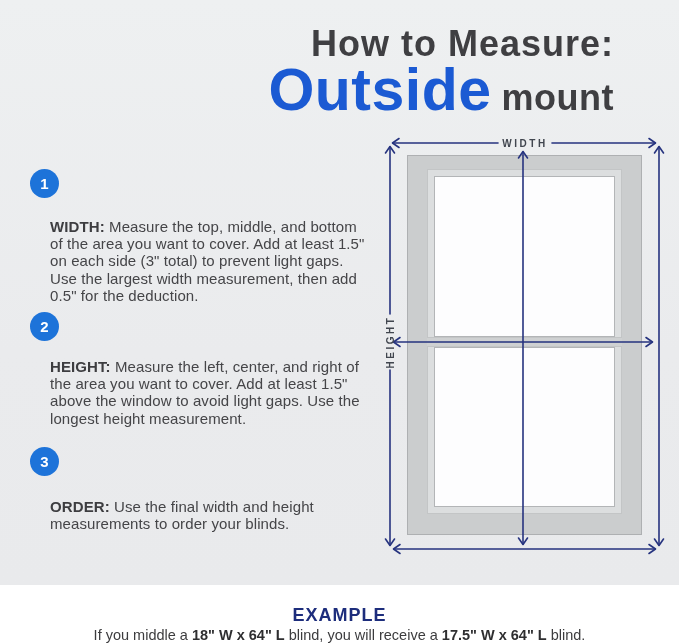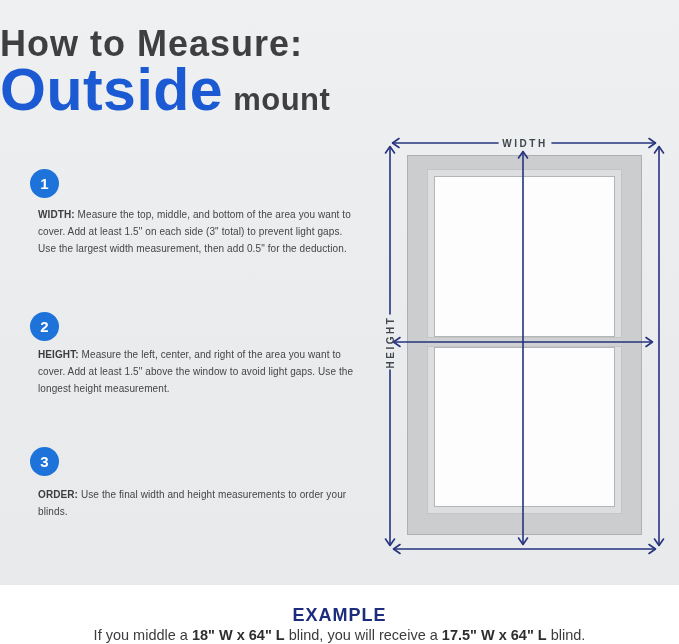--- a/index.html
+++ b/index.html
@@ -7,38 +7,38 @@
     width:679px;height:644px;position:relative;overflow:hidden;
     background:#ffffff;
     font-family:"Liberation Sans", sans-serif;
     -webkit-font-smoothing:antialiased;
   }
   .gray-bg{
     position:absolute;left:0;top:0;width:679px;height:585px;
     background:linear-gradient(180deg,#eef0f1 0%,#eaebed 60%,#e9eaec 100%);
   }
   
-  .title{position:absolute;left:0;top:24px;width:582px;text-align:left;color:#3f3f42;}
+  .title{position:absolute;left:0;top:24px;width:582px;text-align:right;color:#3f3f42;padding-left:32px;}
   .title-line1{font-size:36px;line-height:40px;font-weight:700;letter-spacing:1px;}
   .title-line2{line-height:48px;margin-top:2px;}
   .outside{
     font-size:59px;font-weight:800;letter-spacing:0.5px;
     color:var(--accent-blue,#1b5ad3);
   }
-  .mount{font-size:31px;font-weight:700;letter-spacing:0.5px;color:#3f3f42;margin-left:10px;}
+  .mount{font-size:36px;font-weight:700;letter-spacing:0.5px;color:#3f3f42;margin-left:10px;}
   
   .step-circle{
     position:absolute;left:30px;width:29px;height:29px;border-radius:50%;
     background:var(--step-circle,#1d73d9);color:#ffffff;
     font-size:15px;font-weight:700;display:flex;align-items:center;justify-content:center;
   }
   #c1{top:169px}#c2{top:312px}#c3{top:447px}
   .step-text{
-    position:absolute;left:38px;width:322px;margin:0;
-    font-size:10px;line-height:17.2px;color:#454548;letter-spacing:0.1px;
+    position:absolute;left:38px;width:322px;margin:12px;
+    font-size:15px;line-height:17.2px;color:#454548;letter-spacing:0.1px;
   }
   .step-text strong{font-weight:700;color:#3d3d40;}
   #t1{top:206px}#t2{top:346px}#t3{top:486px}
   
   #window-frame{
     position:absolute;left:407px;top:155px;width:235px;height:380px;
     box-sizing:border-box;background:#cbcdce;border:1px solid #aeb0b2;
     padding:13px 19px 20px 19px;
   }
   #window-inner{

